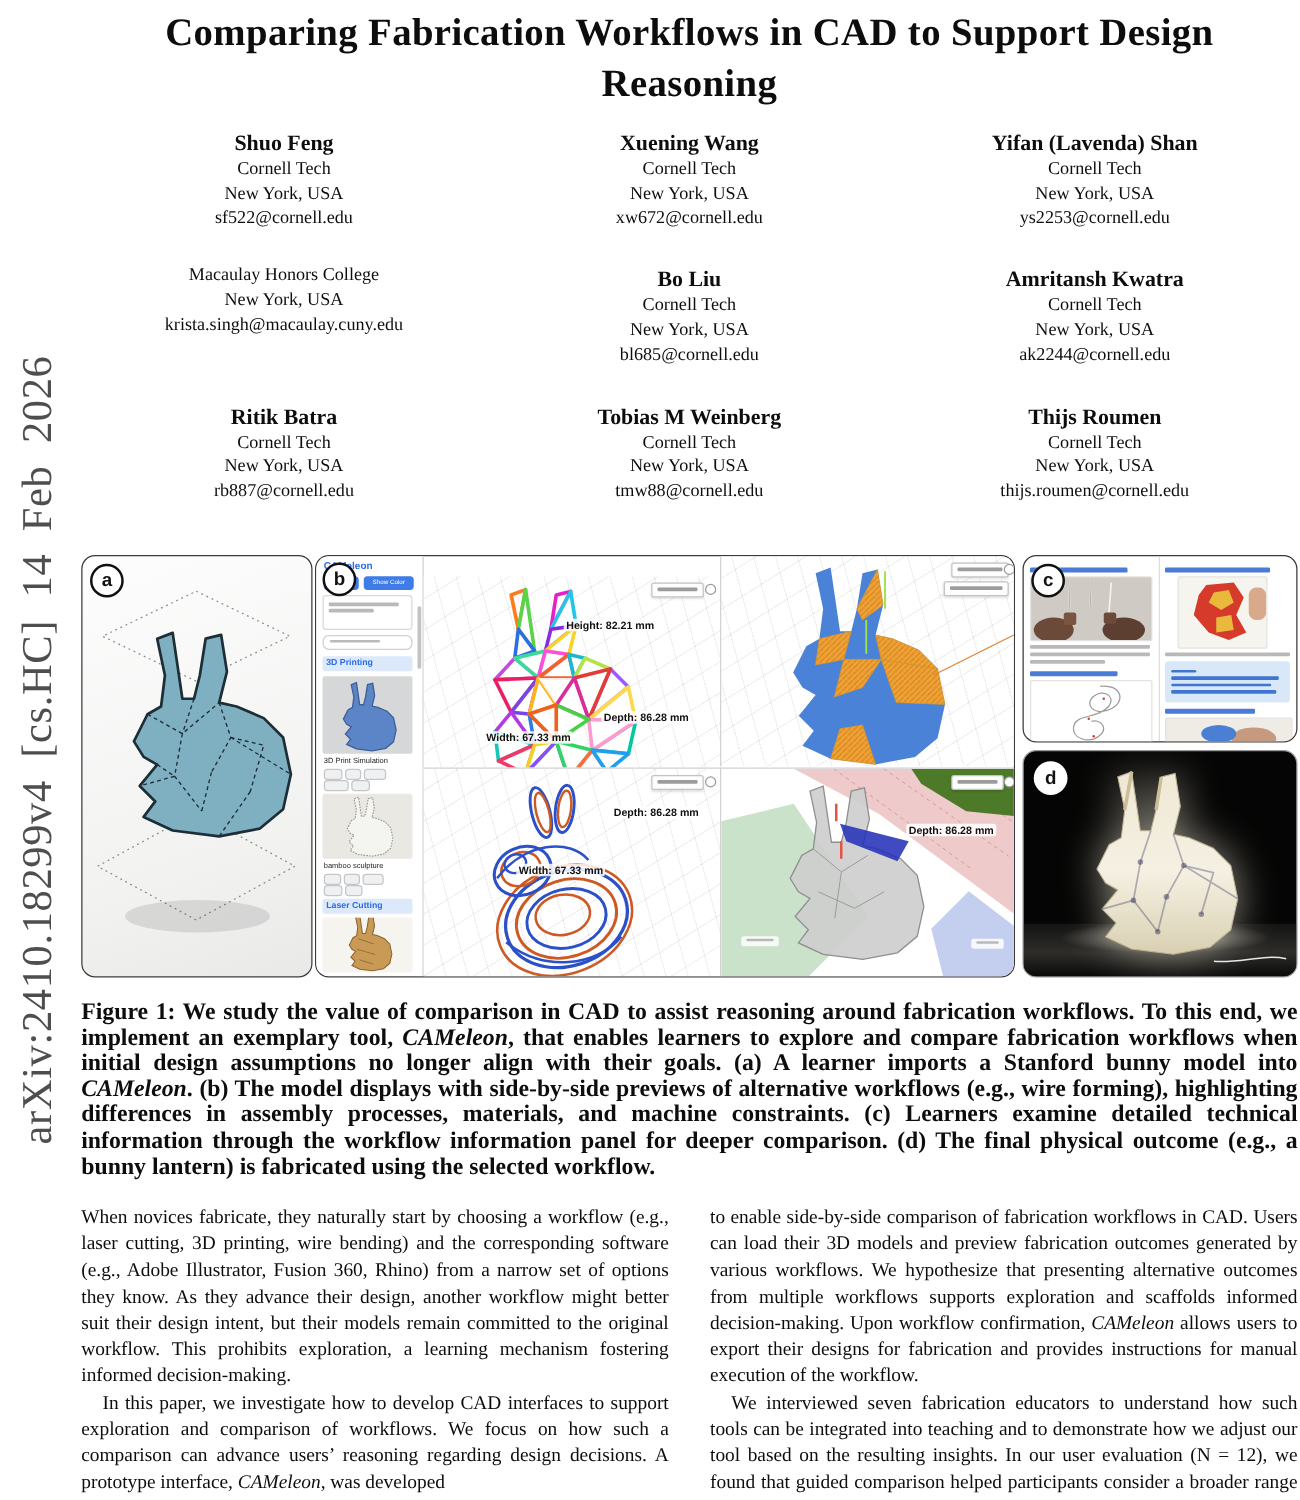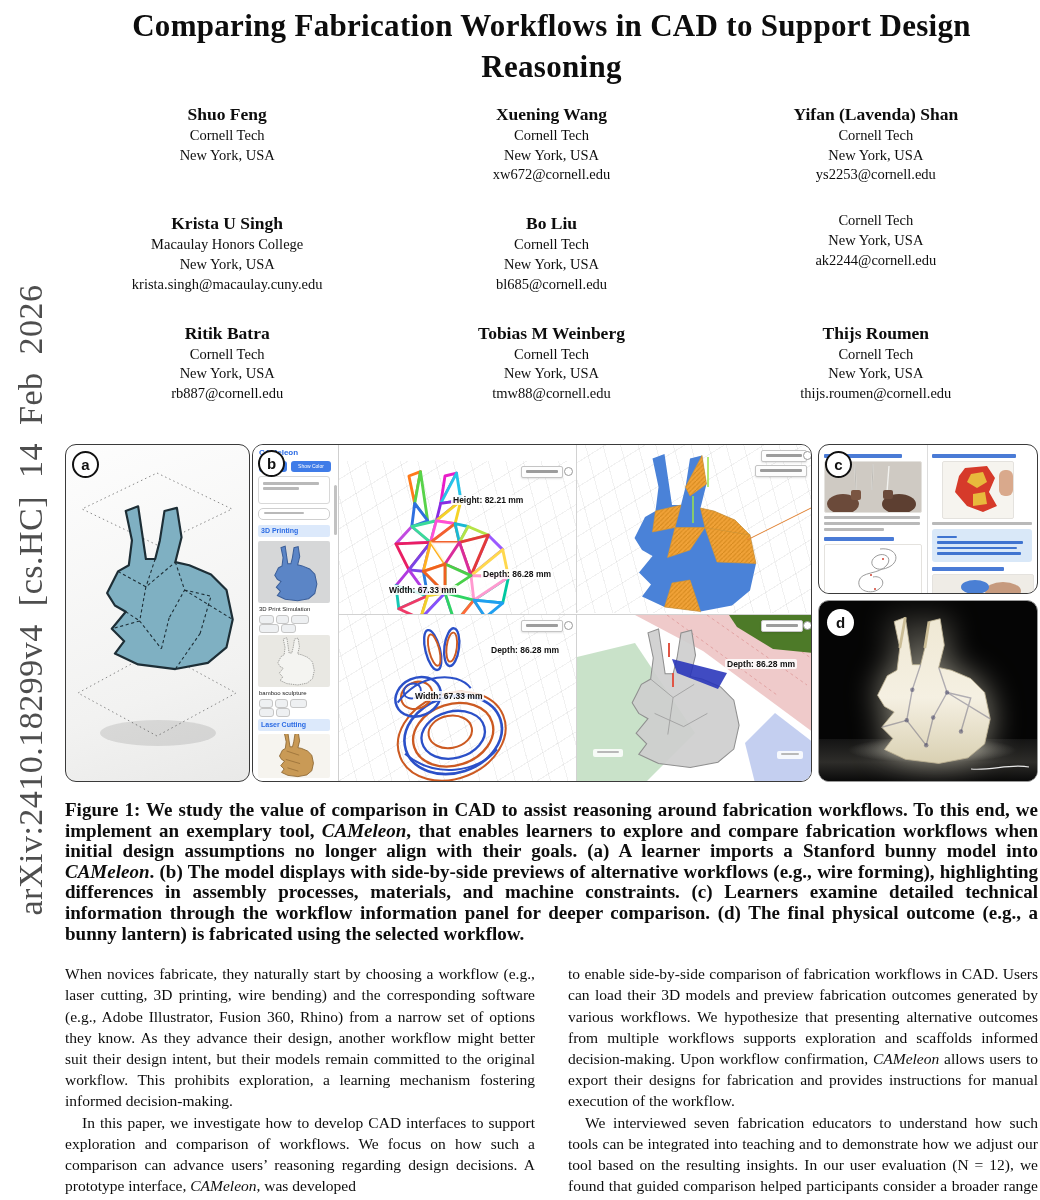--- a/index.html
+++ b/index.html
@@ -101,46 +101,47 @@
 
 <div class="page">
 
   <h1 class="title">Comparing Fabrication Workflows in CAD to Support Design Reasoning</h1>
 
   <div class="authors">
     <div>
         <div class="a-name">Shuo Feng</div>
         <div class="a-line">Cornell Tech</div>
         <div class="a-line">New York, USA</div>
+        <div class="a-line">sf522@cornell.edu</div>
       </div>
     <div>
         <div class="a-name">Xuening Wang</div>
         <div class="a-line">Cornell Tech</div>
         <div class="a-line">New York, USA</div>
         <div class="a-line">xw672@cornell.edu</div>
       </div>
     <div>
         <div class="a-name">Yifan (Lavenda) Shan</div>
         <div class="a-line">Cornell Tech</div>
         <div class="a-line">New York, USA</div>
         <div class="a-line">ys2253@cornell.edu</div>
       </div>
     <div>
-        <div class="a-name">Krista U Singh</div>
         <div class="a-line">Macaulay Honors College</div>
         <div class="a-line">New York, USA</div>
         <div class="a-line">krista.singh@macaulay.cuny.edu</div>
       </div>
     <div>
         <div class="a-name">Bo Liu</div>
         <div class="a-line">Cornell Tech</div>
         <div class="a-line">New York, USA</div>
         <div class="a-line">bl685@cornell.edu</div>
       </div>
     <div>
+        <div class="a-name">Amritansh Kwatra</div>
         <div class="a-line">Cornell Tech</div>
         <div class="a-line">New York, USA</div>
         <div class="a-line">ak2244@cornell.edu</div>
       </div>
     <div>
         <div class="a-name">Ritik Batra</div>
         <div class="a-line">Cornell Tech</div>
         <div class="a-line">New York, USA</div>
         <div class="a-line">rb887@cornell.edu</div>
       </div>

